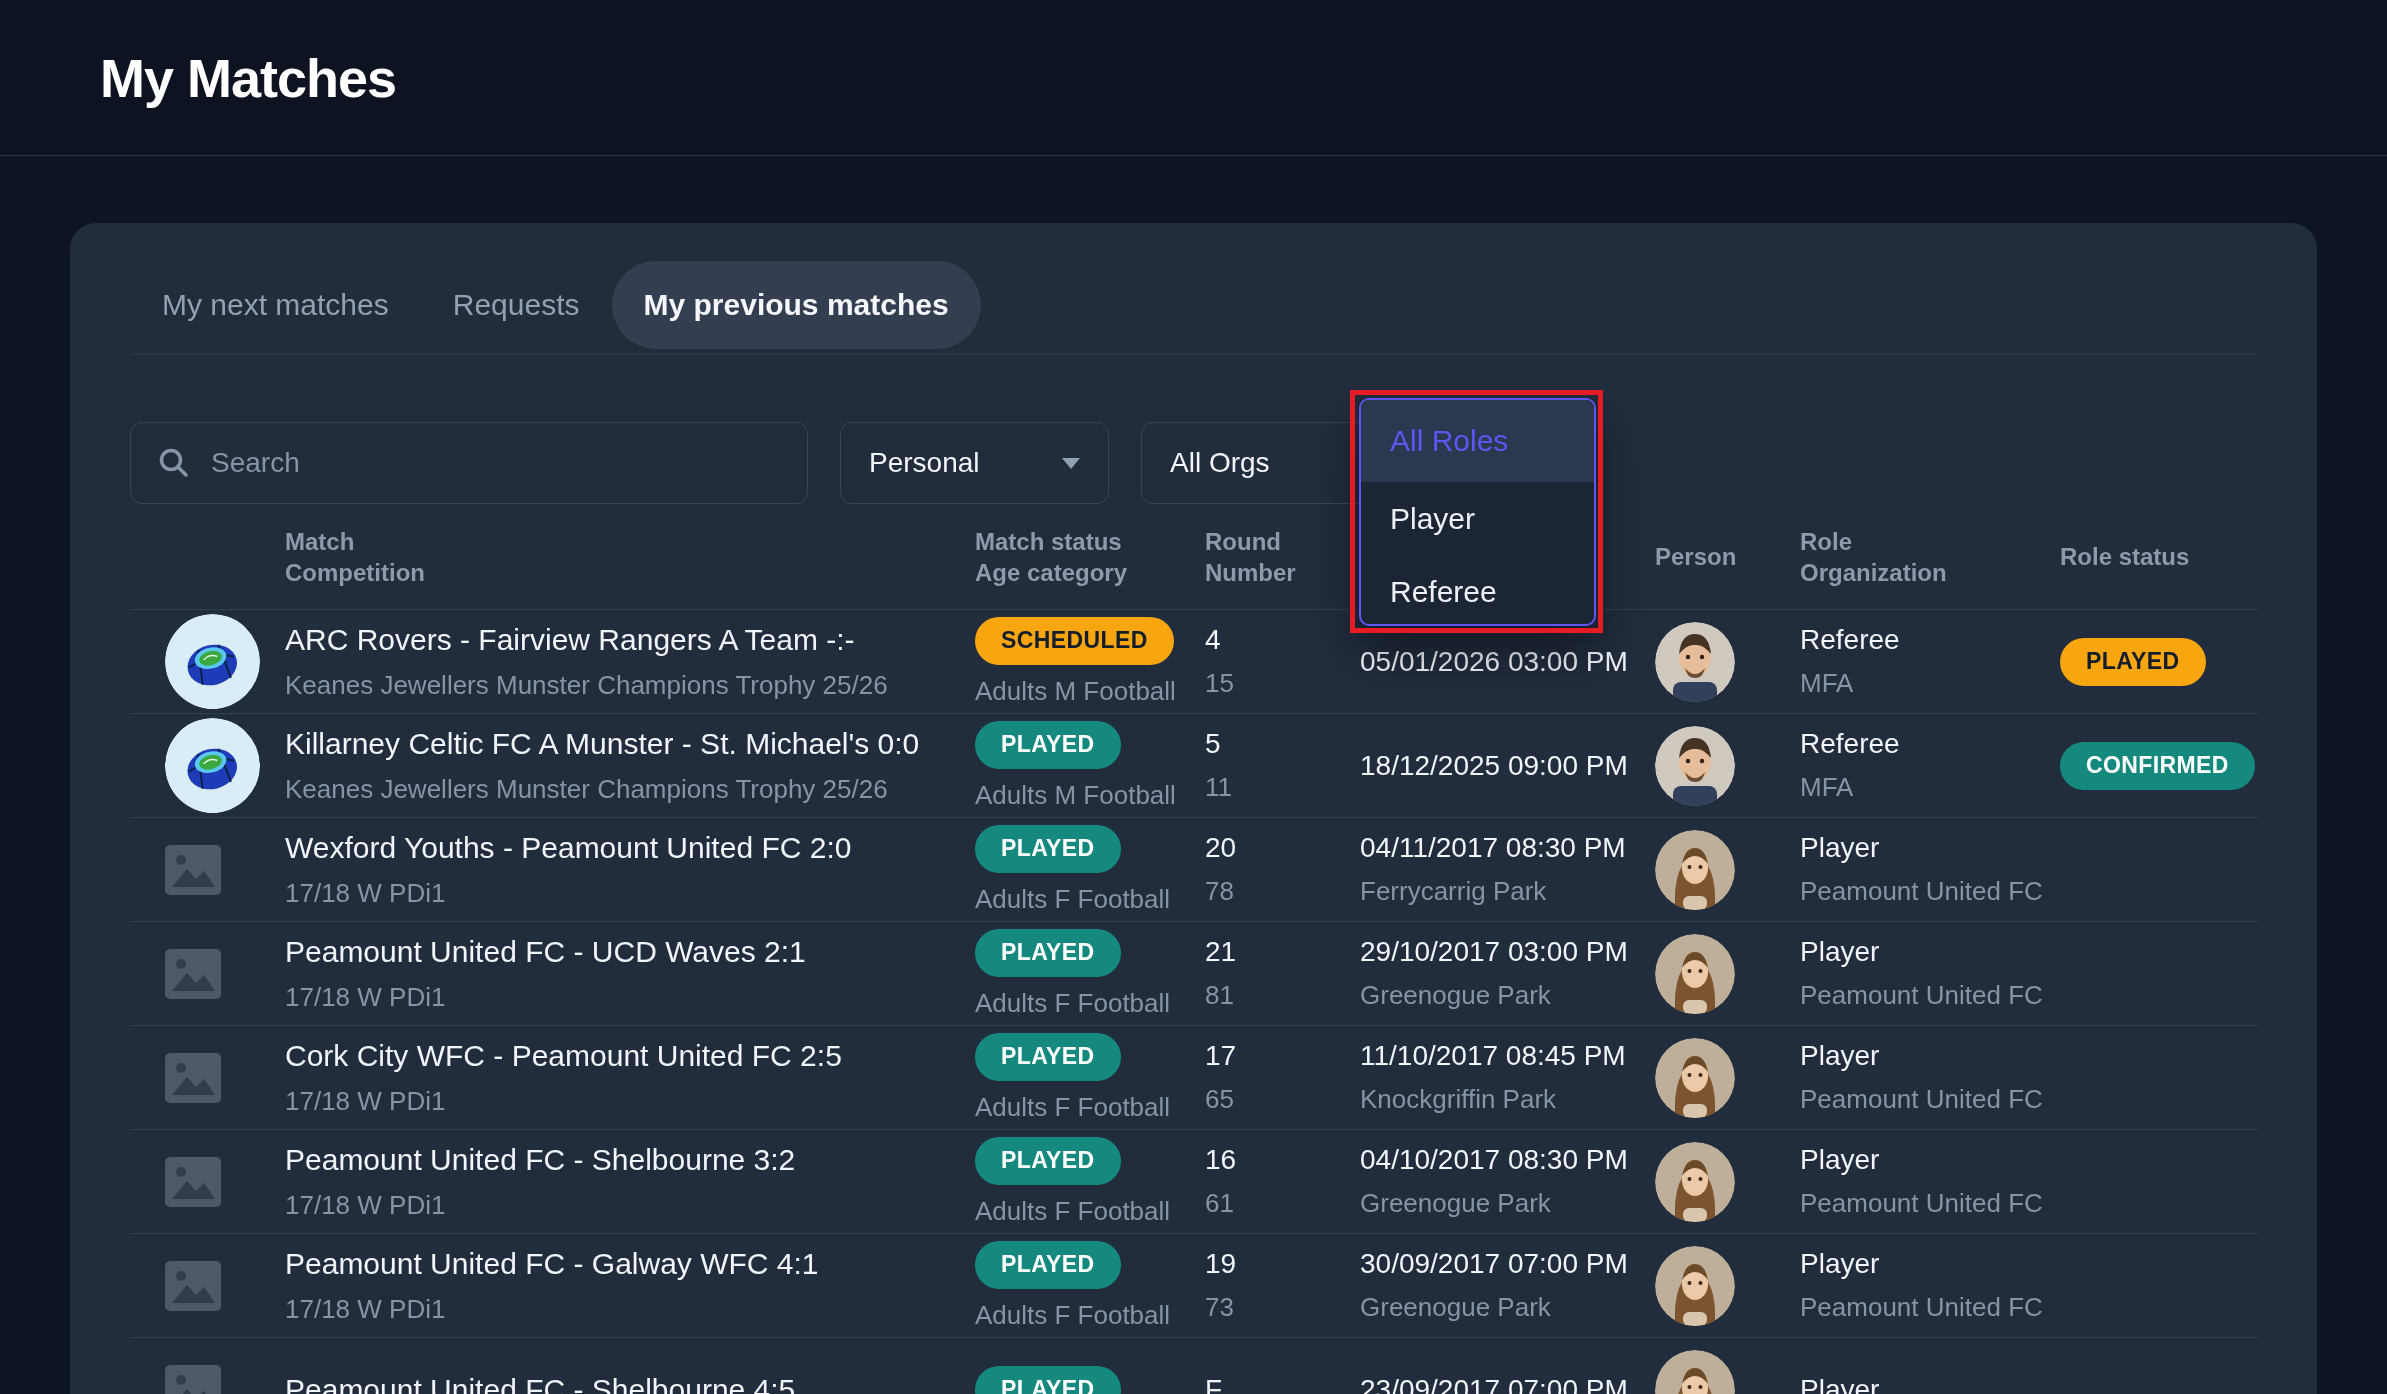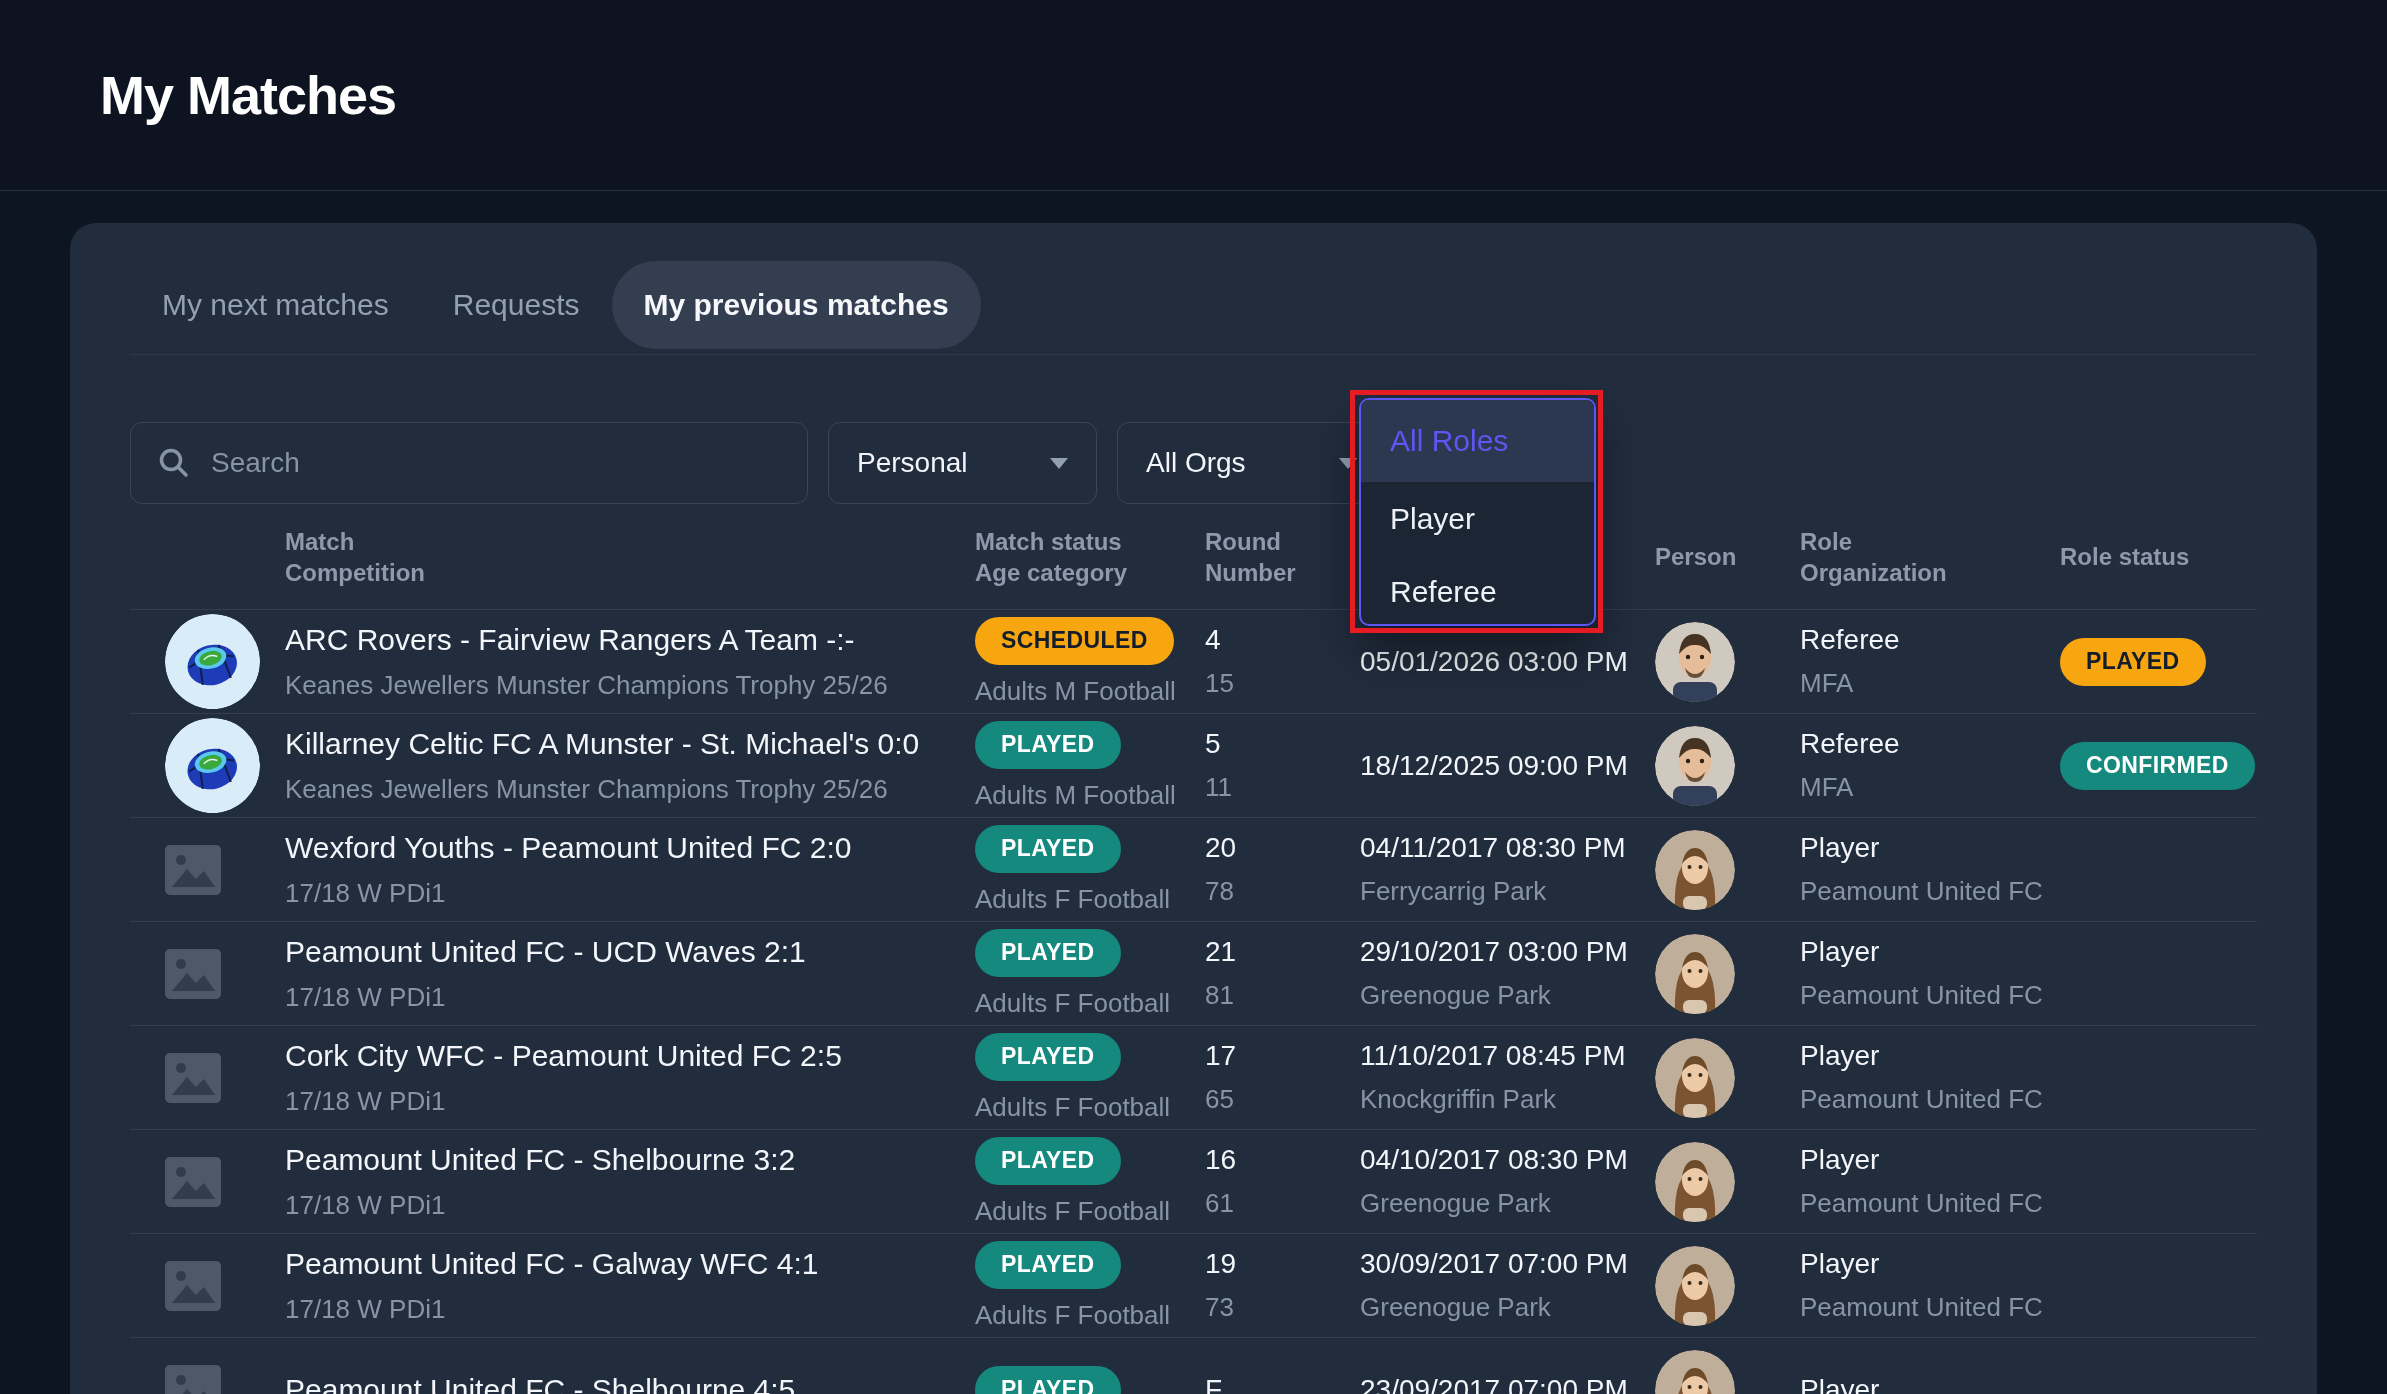--- a/index.html
+++ b/index.html
@@ -14,34 +14,34 @@
     --orange:#f8a60f;
     --teal:#15897e;
     --purple:#5e55f2;
     --red:#e51c23;
   }
   *{margin:0;padding:0;box-sizing:border-box;}
   body{background:var(--page-bg);font-family:"Liberation Sans",sans-serif;}
   .page{position:relative;width:2387px;height:1394px;overflow:hidden;background:var(--page-bg);}
 
   
-  .app-header{height:191px;border-bottom:1px solid #273243;display:flex;align-items:center;padding:0 100px;background:#0d1320;}
+  .app-header{height:156px;border-bottom:1px solid #273243;display:flex;align-items:center;padding:0 100px;background:#0d1320;}
   .app-title{color:#ffffff;font-size:54px;font-weight:800;letter-spacing:-1px;}
 
   
   .card{position:absolute;left:70px;top:223px;width:2247px;height:1240px;background:var(--card-bg);border-radius:26px;padding:38px 60px 0 60px;}
 
   
   .tabs{display:flex;align-items:center;height:88px;}
   .tab{padding:0 32px;height:88px;display:flex;align-items:center;color:var(--muted2);font-size:30px;border-radius:44px;cursor:pointer;white-space:nowrap;}
   .tab.active{background:#333e50;color:#f5f7fa;font-weight:700;}
   .tabs-divider{border-bottom:1px solid #2d3849;margin-top:5px;}
 
   
-  .filters{margin-top:67px;display:flex;gap:20px;height:82px;align-items:stretch;}
+  .filters{margin-top:67px;display:flex;gap:32px;height:82px;align-items:stretch;}
   .search-box{width:678px;border:1px solid var(--border);border-radius:12px;display:flex;align-items:center;padding:0 26px;gap:20px;}
   .search-box svg{flex:0 0 auto;}
   .search-input{background:transparent;border:none;outline:none;color:var(--text);font-size:28px;width:100%;font-family:inherit;}
   .search-input::placeholder{color:var(--muted);}
   .select{width:269px;border:1px solid var(--border);border-radius:12px;display:flex;align-items:center;justify-content:space-between;padding:0 28px;color:var(--text);font-size:28px;cursor:pointer;}
   .chevron{width:0;height:0;border-left:9px solid transparent;border-right:9px solid transparent;border-top:11px solid var(--muted2);}
   .role-select-spacer{width:250px;}
 
   
   .grid{display:grid;grid-template-columns:155px 690px 230px 155px 295px 145px 260px 1fr;align-items:center;}

